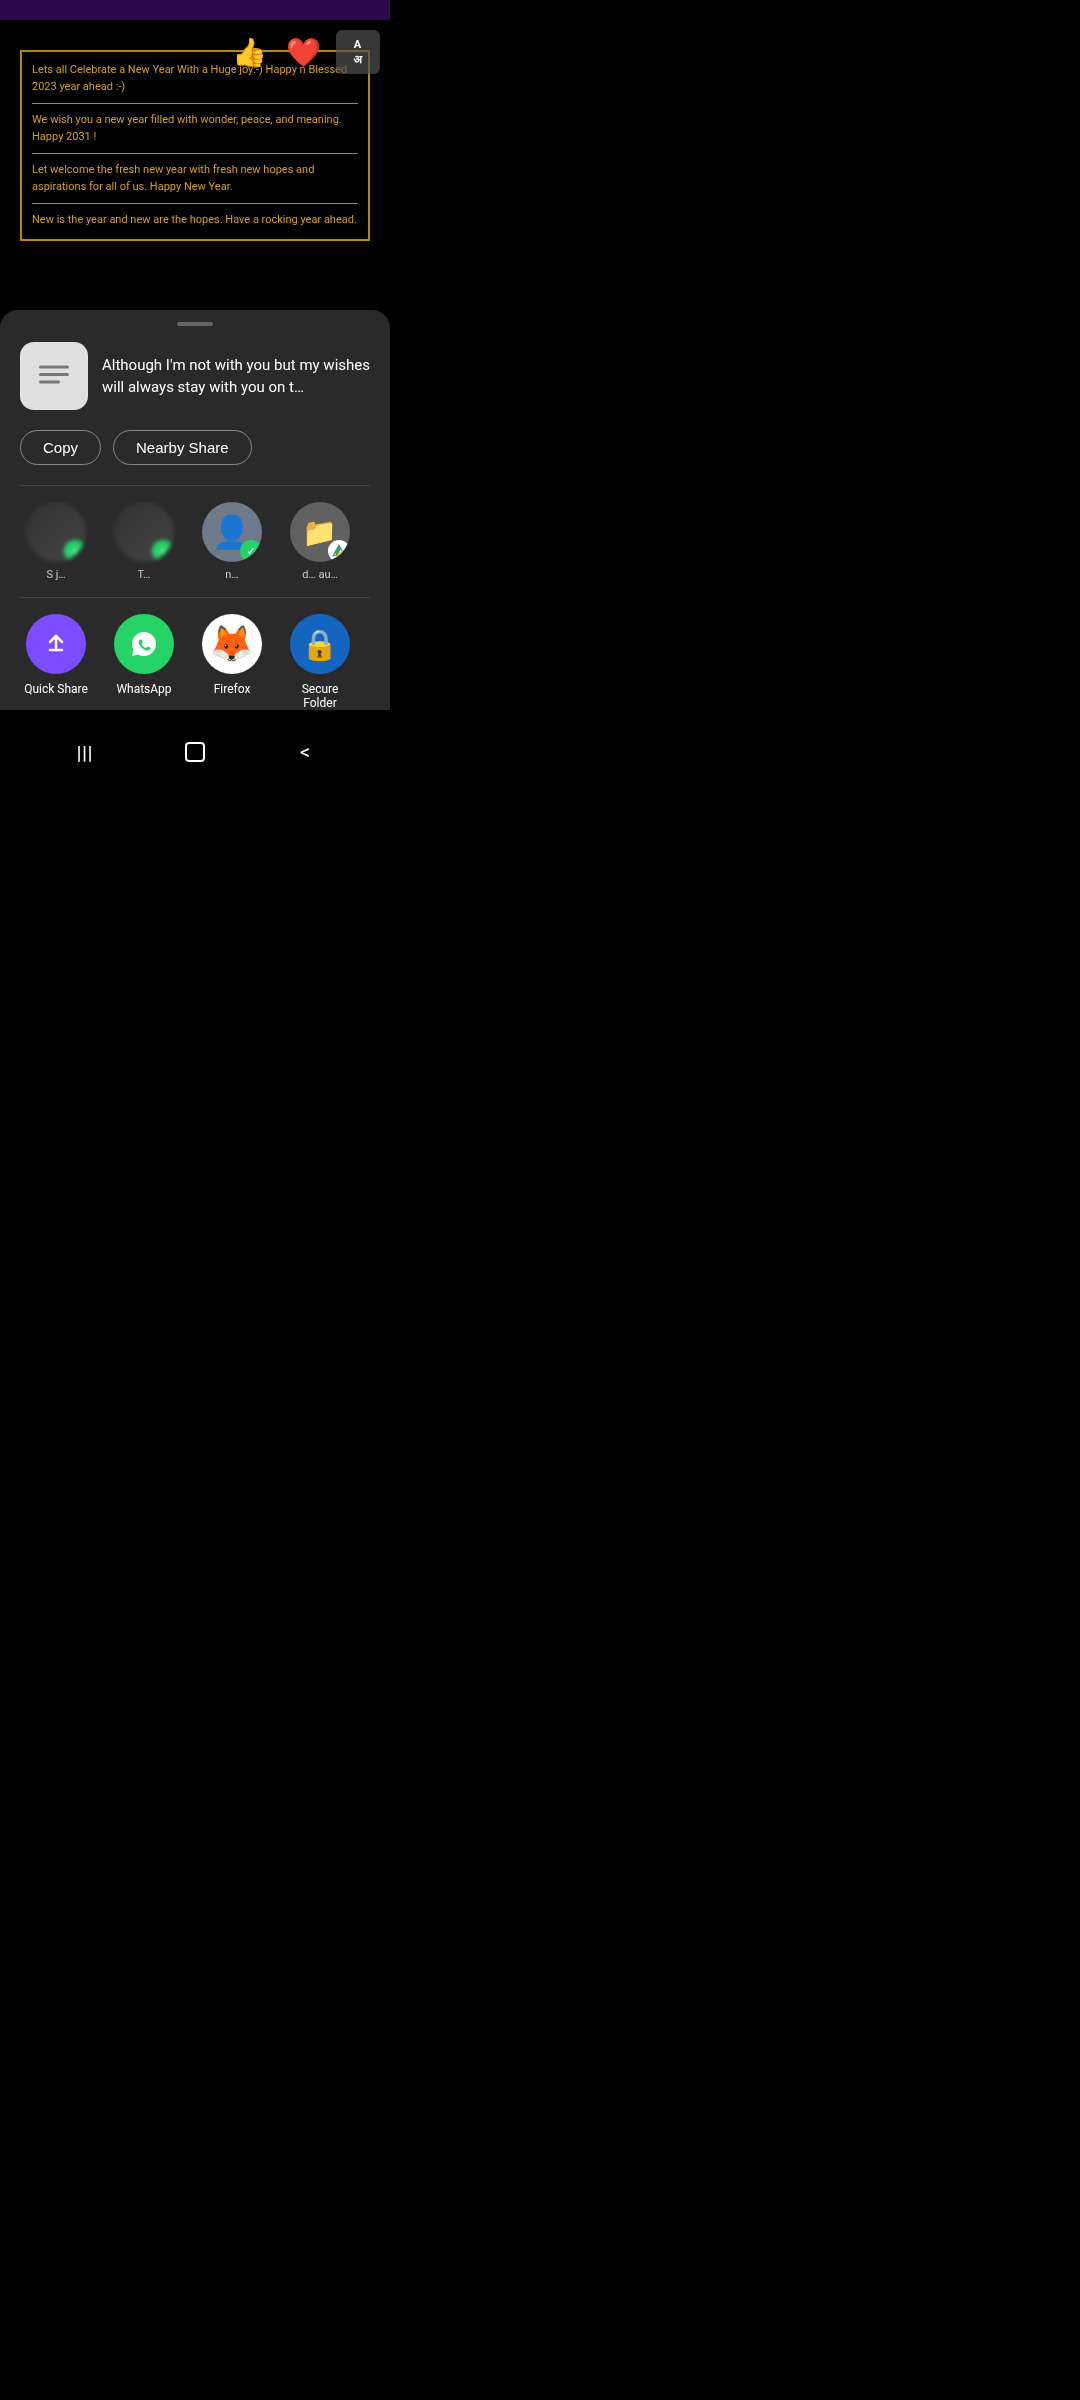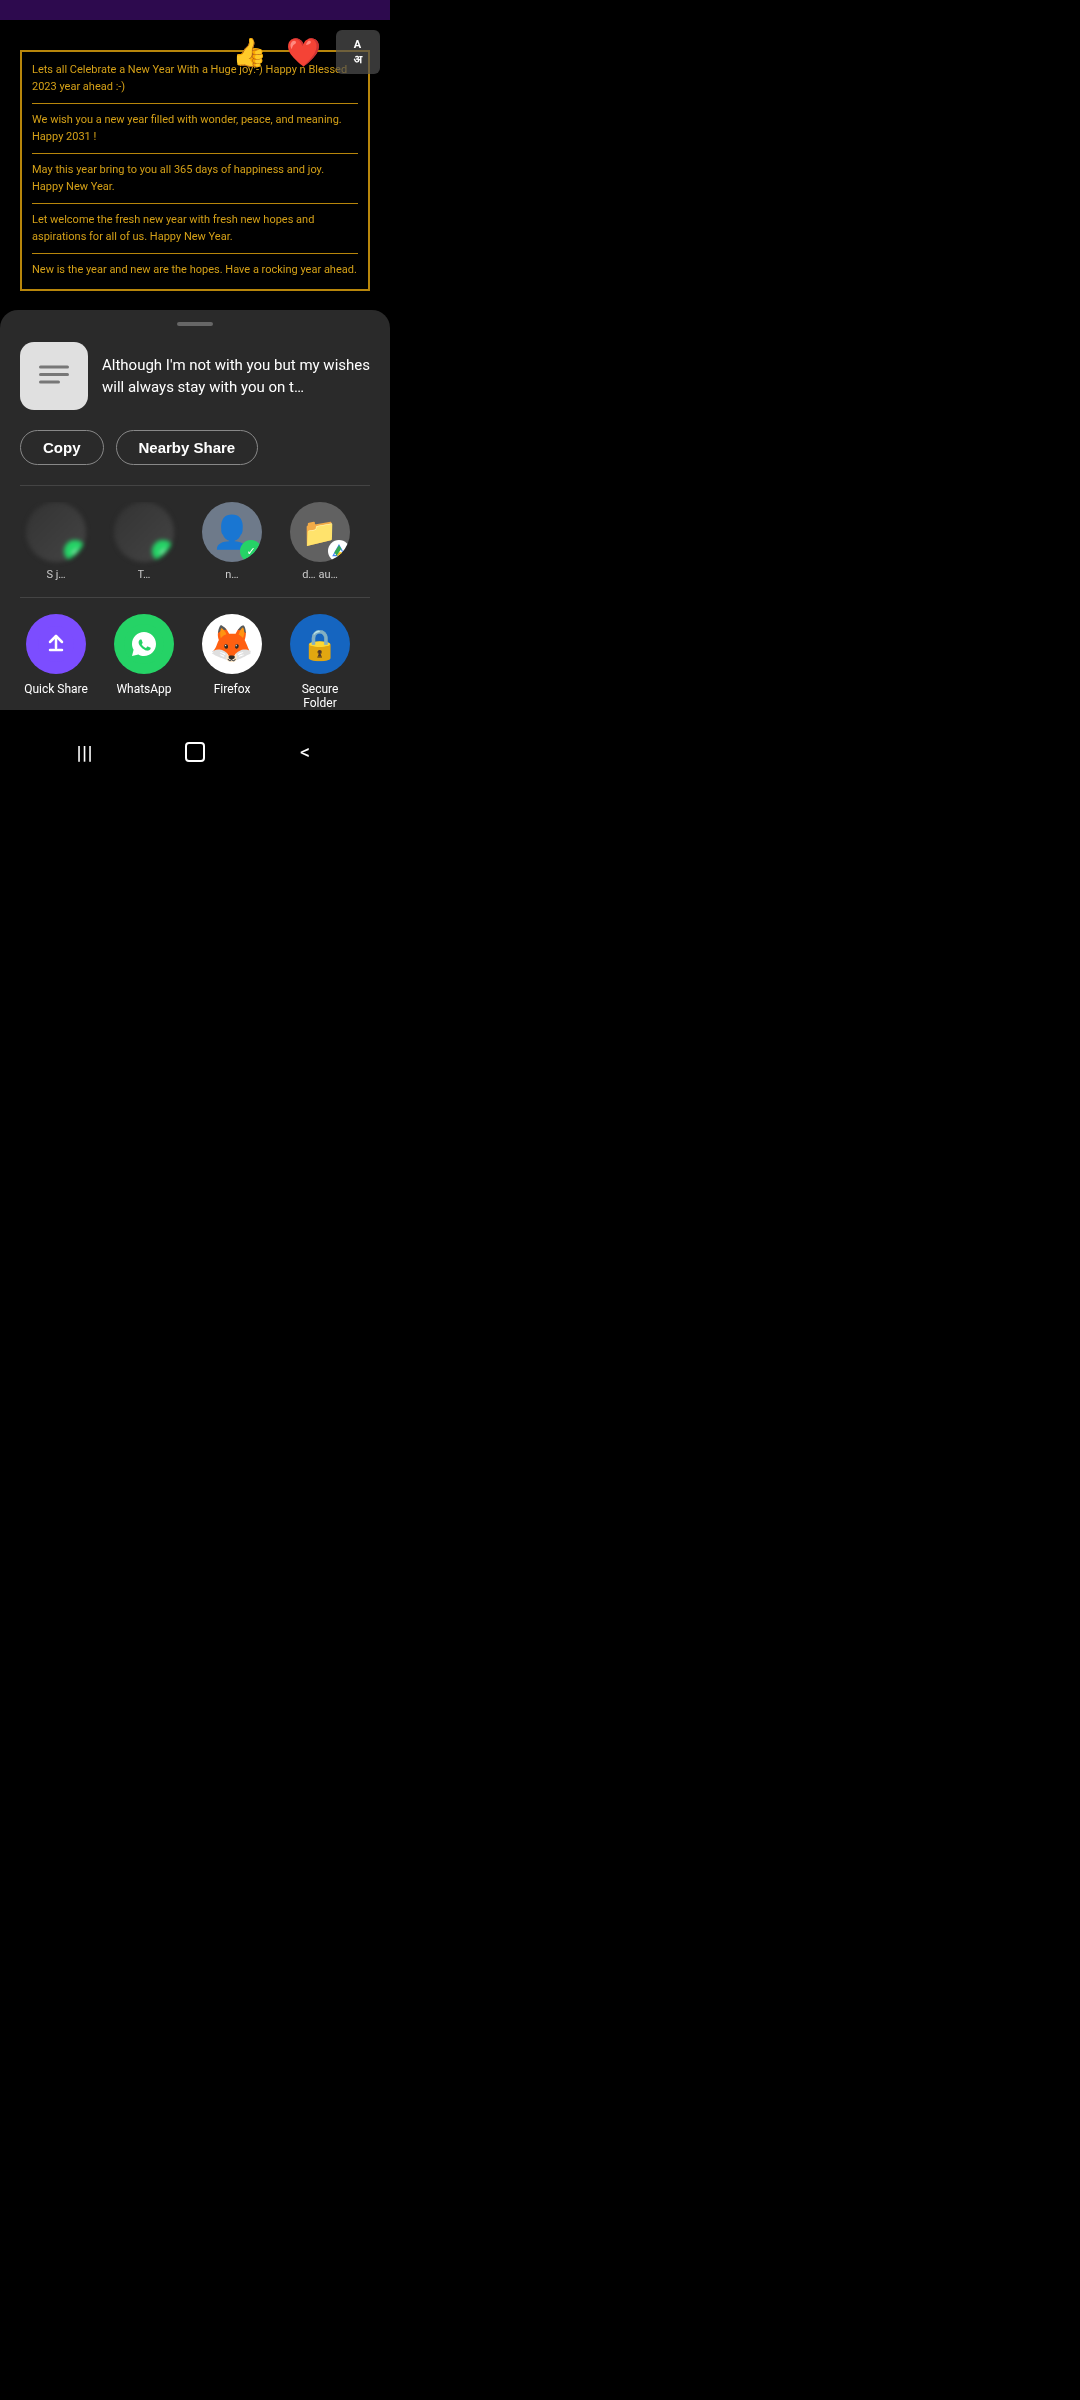--- a/index.html
+++ b/index.html
@@ -144,21 +144,20 @@
     }
 
     .action-btn {
       border: 1.5px solid #888;
       background: transparent;
       color: #fff;
       border-radius: 24px;
       padding: 8px 22px;
       font-size: 15px;
       cursor: pointer;
-      font-weight: bold;
     }
 
     
     .divider {
       width: 100%;
       height: 1px;
       background: #444;
       margin-bottom: 16px;
     }
 
@@ -329,21 +328,20 @@
     <div class="reaction-icon">👍</div>
     <div class="reaction-icon">❤️</div>
     <div class="translate-icon">
       <span style="font-size:11px; color:white; font-weight:bold;">A<br>अ</span>
     </div>
   </div>
 
   <div class="ny-card">
     <p>Lets all Celebrate a New Year With a Huge joy:-) Happy n Blessed 2023 year ahead :-)</p>
     <p>We wish you a new year filled with wonder, peace, and meaning. Happy 2031 !</p>
-    <p>May this year bring to you all 365 days of happiness and joy. Happy New Year.</p>
     <p>Let welcome the fresh new year with fresh new hopes and aspirations for all of us. Happy New Year.</p>
     <p>New is the year and new are the hopes. Have a rocking year ahead.</p>
 
   </div>
 </div>
 
 <div class="bottom-sheet">
   <div class="drag-handle"></div>
 
   <div class="share-preview">

